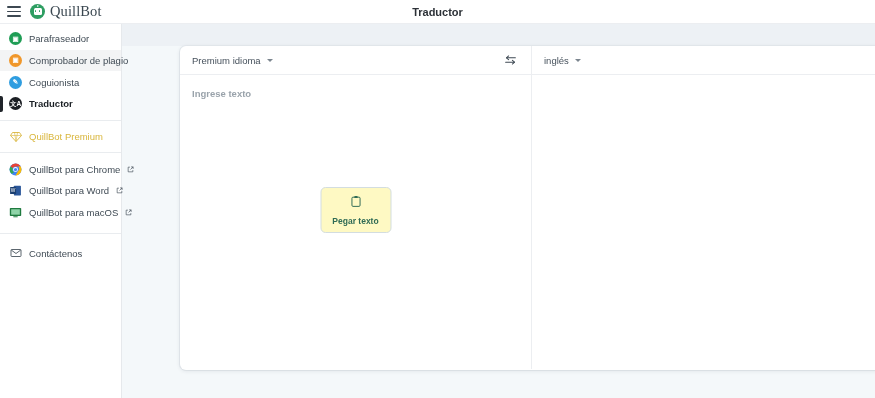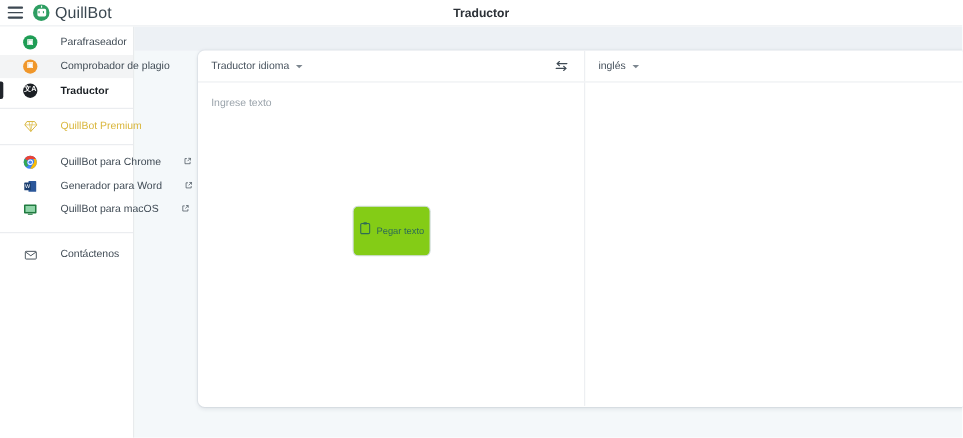--- a/index.html
+++ b/index.html
@@ -38,38 +38,38 @@
     content: ""; position: absolute; top: 2px; width: 1.6px; height: 1.6px;
     background: #2e9e62; border-radius: 50%;
   }
   .brand-mark .face::before { left: 1.4px; }
   .brand-mark .face::after { right: 1.4px; }
   .brand-mark .ant {
     position: absolute; top: 0.5px; left: 50%; transform: translateX(-50%);
     width: 1.4px; height: 2.6px; background: #ffffff; border-radius: 1px;
   }
   .brand-text {
-    font-family: Liberation Sans, sans-serif;
+    font-family: Liberation Serif, serif;
     font-size: 14.5px; color: #3a4750; letter-spacing: .1px;
   }
   .page-title {
     position: absolute; left: 0; right: 0; text-align: center;
     font-size: 11px; font-weight: bold; color: #2c3137; line-height: 24px;
     pointer-events: none;
   }
 
   
   .sidebar {
     position: absolute; top: 24px; left: 0; width: 122px; height: 374px;
     background: #ffffff; border-right: 1px solid #e6e9ec;
     padding-top: 4px; z-index: 4;
   }
   .nav-item {
     position: relative; display: flex; align-items: center;
-    height: 21.7px; padding-left: 21px; gap: 21px; cursor: pointer;
+    height: 21.7px; padding-left: 9px; gap: 7px; cursor: pointer;
     font-size: 9.5px; color: #3f4a54; white-space: nowrap;
   }
   .nav-item.selected { background: #f3f4f5; }
   .nav-item.active { font-weight: bold; color: #1a1f24; }
   .nav-item.active::before {
     content: ""; position: absolute; left: 0; top: 3px; bottom: 3px;
     width: 2.5px; background: #20242a; border-radius: 0 2px 2px 0;
   }
   .ico {
     width: 13px; height: 13px; border-radius: 50%; flex: 0 0 13px;
@@ -125,32 +125,32 @@
     border-right: 3.2px solid transparent; border-top: 3.6px solid #7c868f;
     cursor: pointer;
   }
   .swap-btn {
     position: absolute; right: 13px; top: 50%; transform: translateY(-50%);
     width: 15px; height: 13px; cursor: pointer;
     display: flex; align-items: center; justify-content: center;
   }
   .card-body { position: relative; height: 294px; display: flex; }
   .pane-left {
-    position: relative; width: 352px; border-right: 1px solid #eceef1;
+    position: relative; width: 352px; border-right: 1px solid #eceef1; font-weight: bold;
   }
   .pane-right { flex: 1; }
   .placeholder {
     position: absolute; top: 13px; left: 12px;
     font-size: 9.5px; color: #9aa3ab;
   }
   .paste-btn {
     position: absolute; left: 50%; top: 46%; transform: translate(-50%,-50%);
     width: 71px; height: 46px; border: 1px solid #d3dde0; border-radius: 5px;
-    background: #84cc16; cursor: pointer;
-    display: flex; flex-direction: row; align-items: center;
+    background: #fef9c3; cursor: pointer;
+    display: flex; flex-direction: column; align-items: center;
     justify-content: center; gap: 4px;
   }
   .paste-btn .label { font-size: 8.5px; color: #2f6b55; }
 </style>
 </head>
 <body>
 
 <div id="app">
 
   <div class="topbar">
@@ -179,20 +179,26 @@
     </div>
 
 
     <div class="nav-item selected">
       <span class="ico" style="background:#f0972b">
         <span class="ico-inner">▣</span>
       </span>
       <span>Comprobador de plagio</span>
     </div>
 
+    <div class="nav-item">
+      <span class="ico" style="background:#2f9de0">
+        <span class="ico-inner">✎</span>
+      </span>
+      <span>Coguionista</span>
+    </div>
 
 
 
     <div class="nav-item active">
       <span class="ico" style="background:#1b1f24;font-size:6px">
         <span class="ico-inner">文A</span>
       </span>
       <span>Traductor</span>
     </div>
 
@@ -231,21 +237,21 @@
     </div>
 
     <div class="nav-item">
       <span class="plain-ico">
         <svg width="13" height="13" viewBox="0 0 24 24" aria-hidden="true">
           <rect x="9" y="3" width="13" height="18" rx="1" fill="#2b579a"></rect>
           <rect x="2" y="5.5" width="11" height="13" rx="1" fill="#1b3f70"></rect>
           <text x="7.5" y="15" font-size="9" fill="#ffffff" text-anchor="middle" font-family="Liberation Sans, sans-serif">W</text>
         </svg>
       </span>
-      <span>Generador para Word</span>
+      <span>QuillBot para Word</span>
       <span class="ext-icon">
         <svg width="7" height="7" viewBox="0 0 24 24" aria-hidden="true">
           <path d="M10 4H4v16h16v-6" fill="none" stroke="#3f4a54" stroke-width="2.2"></path>
           <path d="M14 3h7v7M21 3l-9 9" fill="none" stroke="#3f4a54" stroke-width="2.2"></path>
         </svg>
       </span>
     </div>
 
     <div class="nav-item">
       <span class="plain-ico">
@@ -279,21 +285,21 @@
 
   </div>
 
   <div class="main">
     <div class="main-band"></div>
 
     <div class="card">
 
       <div class="card-head">
         <div class="lang-pane left">
-          <span class="lang-label">Traductor idioma</span>
+          <span class="lang-label">Premium idioma</span>
           <span class="chev"></span>
           <span class="swap-btn">
             <svg width="13" height="11" viewBox="0 0 24 20" aria-hidden="true">
               <path d="M21 6H5" fill="none" stroke="#3f4a54" stroke-width="1.9" stroke-linecap="round"></path>
               <path d="M8.5 2.5 4.5 6l4 3.5" fill="none" stroke="#3f4a54" stroke-width="1.9" stroke-linecap="round" stroke-linejoin="round"></path>
               <path d="M3 14h16" fill="none" stroke="#3f4a54" stroke-width="1.9" stroke-linecap="round"></path>
               <path d="M15.5 10.5 19.5 14l-4 3.5" fill="none" stroke="#3f4a54" stroke-width="1.9" stroke-linecap="round" stroke-linejoin="round"></path>
             </svg>
           </span>
         </div>

